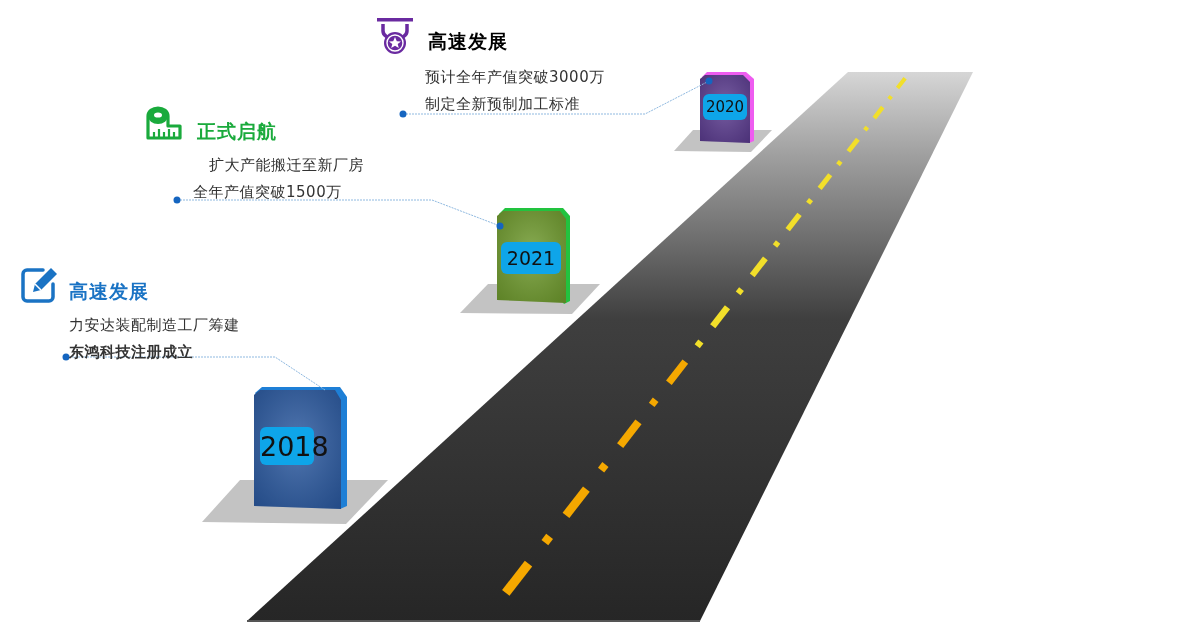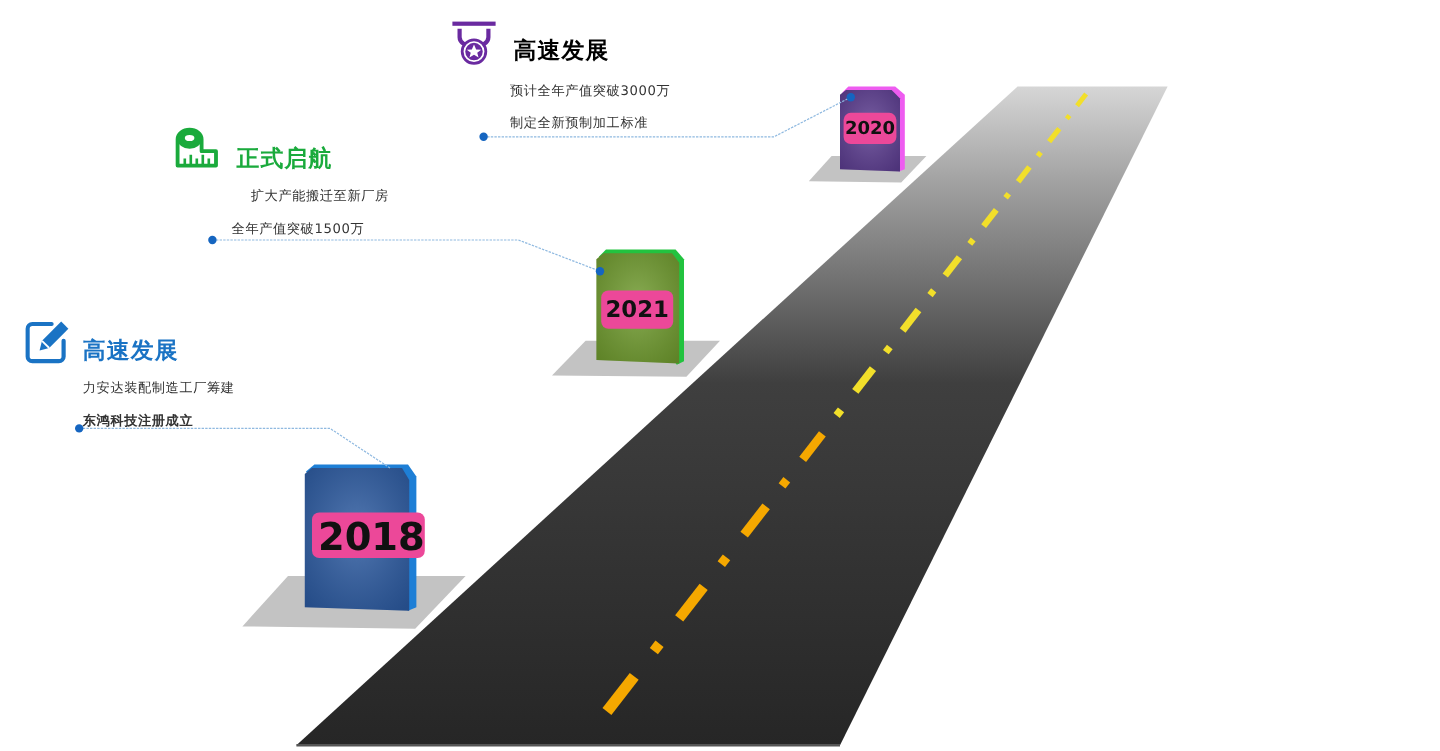--- a/index.html
+++ b/index.html
@@ -1,24 +1,24 @@
 <!DOCTYPE html>
 <html><head>
 <meta charset="utf-8">
 <style>
   html, body { margin:0; padding:0; background:#ffffff; }
   body { width:1200px; height:626px; position:relative; overflow:hidden;
          font-family:"DejaVu Sans", "Liberation Sans", sans-serif; }
   svg.scene { position:absolute; left:0; top:0; }
   .milestone { position:absolute; }
   .ms-title { position:absolute; font-size:19px; font-weight:bold; white-space:nowrap; letter-spacing:1px; }
-  .ms-line { position:absolute; font-size:11px; color:#333333; white-space:nowrap; letter-spacing:0.5px; }
+  .ms-line { position:absolute; font-size:15px; color:#333333; white-space:nowrap; letter-spacing:0.5px; }
   .icon { position:absolute; }
-  .year-label { position:absolute; background:#ec4899; border-radius:6px; text-align:center;
-                font-family:"DejaVu Sans", sans-serif; color:#111;font-weight:bold; }
+  .year-label { position:absolute; background:#0ea5e9; border-radius:6px; text-align:center;
+                font-family:"DejaVu Sans", sans-serif; color:#111; }
 </style>
 </head>
 <body>
 
 <svg class="scene" width="1200" height="626" viewBox="0 0 1200 626">
   <defs>
     <linearGradient id="roadGrad" x1="0" y1="0" x2="0" y2="1">
       <stop offset="0" stop-color="#d6d6d6"></stop>
       <stop offset="0.15" stop-color="#a0a0a0"></stop>
       <stop offset="0.45" stop-color="#3f3f3f"></stop>
@@ -88,21 +88,21 @@
   <polyline points="177,200 432,200 500,226" fill="none" stroke="#8fb9e0" stroke-width="1" stroke-dasharray="2,1"></polyline>
   <polyline points="403,114 645,114 709,81" fill="none" stroke="#8fb9e0" stroke-width="1" stroke-dasharray="2,1"></polyline>
 
   <circle cx="66" cy="357" r="3.5" fill="#1565c0"></circle>
   <circle cx="177" cy="200" r="3.5" fill="#1565c0"></circle>
   <circle cx="500" cy="226" r="3.5" fill="#1565c0"></circle>
   <circle cx="403" cy="114" r="3.5" fill="#1565c0"></circle>
   <circle cx="709" cy="81" r="3.5" fill="#1565c0"></circle>
 </svg>
 
-<div class="year-label" style="left:260px;top:427px;width:94px;height:38px;line-height:40px;font-size:32px;text-align:right;">2018</div>
+<div class="year-label" style="left:260px;top:427px;width:54px;height:38px;line-height:40px;font-size:27px;text-align:right;">2018</div>
 <div class="year-label" style="left:501px;top:242px;width:60px;height:32px;line-height:33px;font-size:19px;">2021</div>
 <div class="year-label" style="left:703px;top:94px;width:44px;height:26px;line-height:26px;font-size:15px;">2020</div>
 
 <div class="milestone" style="left:0;top:0;">
   <svg class="icon" style="left:21px;top:266px;" width="40" height="38" viewBox="0 0 40 38">
     <path d="M22 4 H6 a4 4 0 0 0 -4 4 V31 a4 4 0 0 0 4 4 H28 a4 4 0 0 0 4 -4 V18" fill="none" stroke="#1a73c4" stroke-width="3.5" stroke-linecap="round"></path>
     <path d="M30 2 L36 8 L20 24 L12 26 L14 18 Z" fill="#1a73c4"></path>
     <path d="M14 18 L20 24" stroke="#fff" stroke-width="1.5"></path>
   </svg>
   <div class="ms-title" style="left:69px;top:279px;color:#1a73c4;">高速发展</div>

